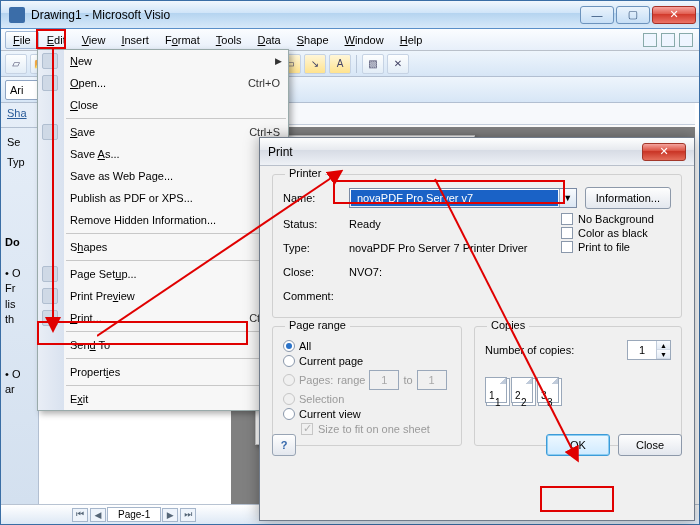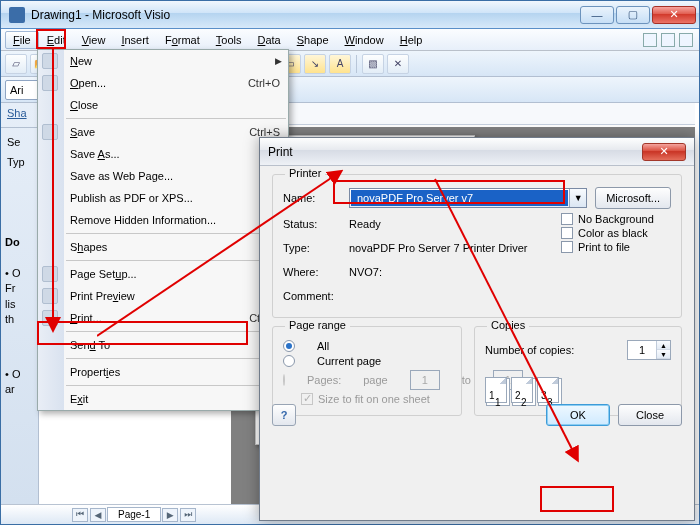--- a/index.html
+++ b/index.html
@@ -64,21 +64,21 @@
 .row .val { color:#000; }
 .namecombo { flex:1; height:20px; border:1px solid #7a8aa4; background:linear-gradient(#fff,#e7eefb); display:flex; align-items:center; }
 .namecombo .seltext { flex:1; background:#1a62c6; color:#fff; padding:2px 6px; margin:1px; }
 .namecombo .ddbtn { width:17px; height:18px; border-left:1px solid #9aa9bf; background:linear-gradient(#f8fbfe,#dbe6f3); display:flex; align-items:center; justify-content:center; font-size:9px; }
 .btn { height:22px; border:1px solid #8d99aa; background:linear-gradient(#fefefe,#e3e7ee); border-radius:3px; padding:0 10px; display:inline-flex; align-items:center; cursor:default; }
 .btn.default { border:1px solid #3d9bd8; box-shadow:0 0 0 1px #8bcdf2 inset; background:linear-gradient(#eef8ff,#cfeaff); }
 .chk { display:flex; align-items:center; gap:5px; margin:2px 0; }
 .chk .box { width:12px; height:12px; border:1px solid #8a98ab; background:#fff; }
 .chk.dis .box { background:#f0f0f0; border-color:#c6c6c6; }
 .chk.dis { color:#9a9a9a; }
-.radio { display:flex; align-items:center; gap:22px; margin:3px 0; }
+.radio { display:flex; align-items:center; gap:4px; margin:3px 0; }
 .radio .dot { width:12px;height:12px; border:1px solid #8a98ab; border-radius:50%; background:#fff; position:relative; }
 .radio .dot.sel::after { content:""; position:absolute; left:2px; top:2px; width:6px; height:6px; background:#2a72c8; border-radius:50%; }
 .radio.dis { color:#9a9a9a; }
 .radio.dis .dot { border-color:#c6c6c6; background:#f0f0f0; }
 .spin { display:inline-flex; align-items:center; border:1px solid #9aa8ba; background:#fff; height:20px; }
 .spin input { width:28px; border:0; text-align:center; font-size:11px; height:18px; outline:none; }
 .spin .sb { width:14px; height:18px; border-left:1px solid #c0cbda; display:flex; flex-direction:column; }
 .spin .sb div { flex:1; display:flex; align-items:center; justify-content:center; font-size:7px; background:linear-gradient(#f9fbfe,#e2eaf4); border-bottom:1px solid #d2dae6; }
 .spin.dis { background:#f0f0f0; color:#a8a8a8; }
 .spin.dis input { background:#f0f0f0; color:#a8a8a8; }
@@ -302,34 +302,34 @@
     <div class="pd-body">
       <div class="group">
         <div class="gtitle">Printer</div>
         <div class="row">
           <span class="lab">Name:</span>
           <div class="namecombo">
             <div class="seltext">novaPDF Pro Server v7</div>
             <div class="ddbtn">▼</div>
           </div>
           <div style="width:8px"></div>
-          <div class="btn">Microsoft...</div>
+          <div class="btn">Information...</div>
         </div>
         <div style="display:flex">
           <div style="flex:1">
             <div class="row">
                 <span class="lab">Status:</span>
                 <span class="val">Ready</span>
               </div>
             <div class="row">
                 <span class="lab">Type:</span>
                 <span class="val">novaPDF Pro Server 7 Printer Driver</span>
               </div>
             <div class="row">
-                <span class="lab">Where:</span>
+                <span class="lab">Close:</span>
                 <span class="val">NVO7:</span>
               </div>
             <div class="row">
                 <span class="lab">Comment:</span>
               </div>
           </div>
           <div style="width:110px">
             <div class="chk">
                 <span class="box"></span>
                 <span>No Background</span>
@@ -353,29 +353,37 @@
               <span class="dot sel"></span>
               <span>All</span>
             </div>
           <div class="radio">
               <span class="dot"></span>
               <span>Current page</span>
             </div>
           <div class="radio dis">
               <span class="dot"></span>
               <span>Pages:</span>
-            <span style="color:#9a9a9a">page</span>
+            <span style="color:#9a9a9a">range</span>
             <span class="spin dis">
                 <input disabled="" value="1" style="">
               </span>
             <span style="color:#9a9a9a">to</span>
             <span class="spin dis">
                 <input disabled="" value="1" style="">
               </span>
           </div>
+          <div class="radio dis">
+              <span class="dot"></span>
+              <span>Selection</span>
+            </div>
+          <div class="radio">
+              <span class="dot"></span>
+              <span>Current view</span>
+            </div>
           <div class="chk dis" style="margin-left:18px">
               <span class="box" style="background:#f0f0f0;position:relative">
                 <span style="position:absolute;left:1px;top:-2px;color:#b0b0b0">✓</span>
               </span>
               <span>Size to fit on one sheet</span>
             </div>
         </div>
         <div class="group pd-copies">
           <div class="gtitle">Copies</div>
           <div class="row">

